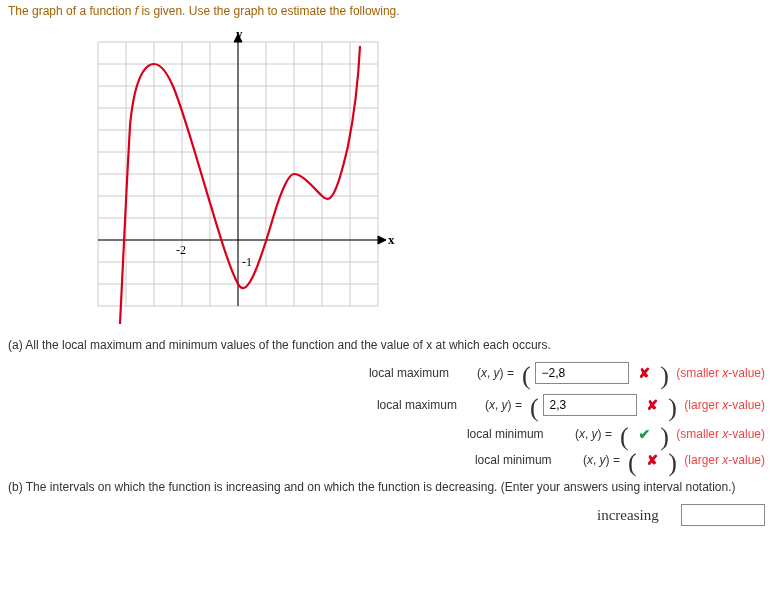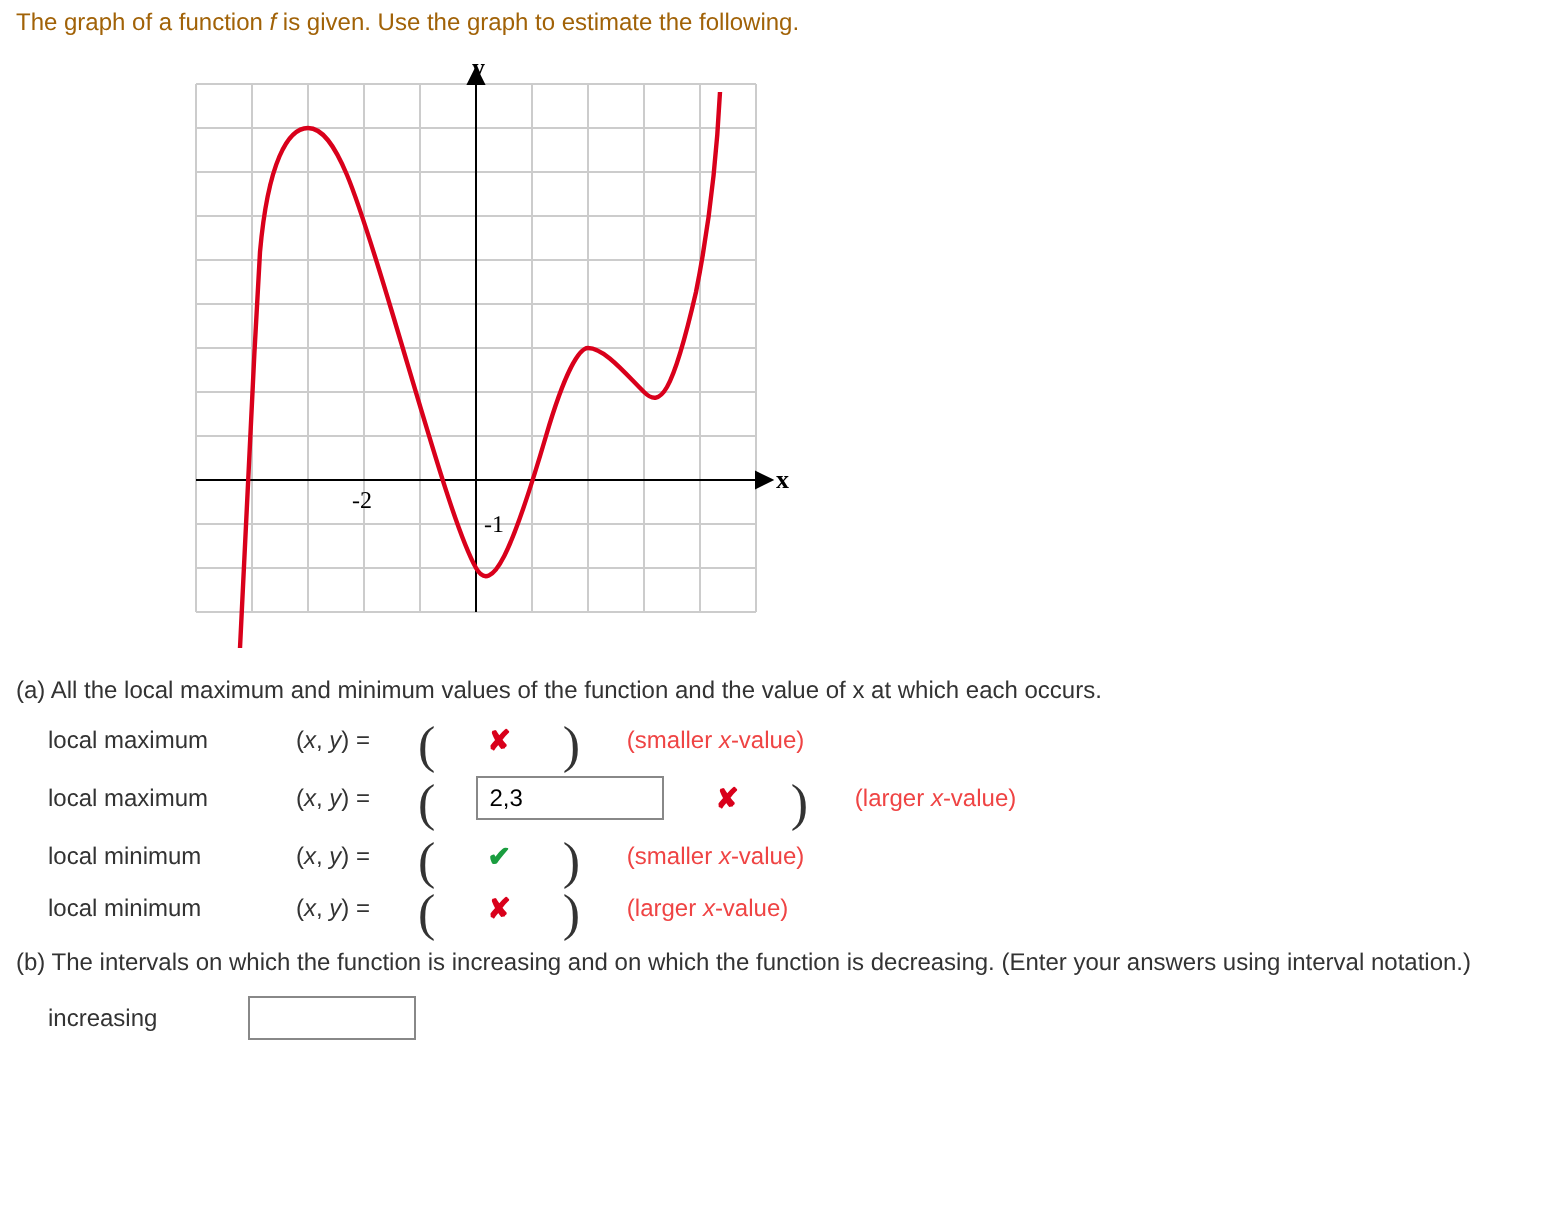--- a/index.html
+++ b/index.html
@@ -9,32 +9,32 @@
     margin: 0;
     padding: 4px 8px;
     width: 773px;
     box-sizing: border-box;
   }
   .prompt-text { font-size: 12px; color: #a16207; margin-bottom: 4px; }
   .italic-f { font-style: italic; }
   .graph-wrap { margin: 8px 0 8px 70px; position: relative; }
   svg.graph { display:block; }
   .question-section { margin: 12px 0 0 0; }
-  .answer-row { display:flex; align-items:center; margin: 10px 16px; gap:20px; }
+  .answer-row { display:flex; align-items:center; margin: 10px 0; gap:4px;justify-content:flex-end; }
   .row-label { width: 100px; font-size:12px; }
   .xy-eq { font-size:12px; margin: 0 4px; }
   .italic-var { font-style: italic; }
   .paren { font-family: 'Times New Roman', serif; font-size: 26px; line-height:0; position:relative; top:3px; }
   input.answer-box { width: 80px; padding: 3px 6px; font-size:12px; border:1px solid #888; }
   input.answer-box-sm { width: 70px; padding: 3px 6px; font-size:12px; border:1px solid #888; }
   .mark { font-weight:bold; font-size:14px; margin: 0 6px; }
   .mark-wrong { color:#d9001b; }
   .mark-right { color:#1a9d3f; }
   .hint { font-size:12px; color:#ef4444; }
-  .part-b-label { width: 80px; display:inline-block; font-size:12px; }
+  .part-b-label { width: 80px; display:inline-block; font-size:15px;font-family:Liberation Serif, serif; }
 </style>
 </head>
 <body>
 
 <div class="prompt-text">
   <span>The graph of a function </span><span class="italic-f">f</span><span> is given. Use the graph to estimate the following.</span>
 </div>
 
 <div class="graph-wrap">
   <svg class="graph" width="320" height="300" viewBox="0 0 320 300">
@@ -84,20 +84,21 @@
   </svg>
 </div>
 
 <div class="question-section">
   <div>(a) All the local maximum and minimum values of the function and the value of x at which each occurs.</div>
 
   <div class="answer-row">
     <span class="row-label">local maximum</span>
     <span class="xy-eq">(<span class="italic-var">x</span>, <span class="italic-var">y</span>) =</span>
     <span class="paren">(</span>
+    <input class="answer-box" value="−2,8" style="">
     <span class="mark mark-wrong">✘</span>
     <span class="paren">)</span>
     <span class="hint">&nbsp;(smaller <span class="italic-var">x</span>-value)</span>
   </div>
 
   <div class="answer-row">
     <span class="row-label">local maximum</span>
     <span class="xy-eq">(<span class="italic-var">x</span>, <span class="italic-var">y</span>) =</span>
     <span class="paren">(</span>
     <input class="answer-box" value="2,3" style="">

